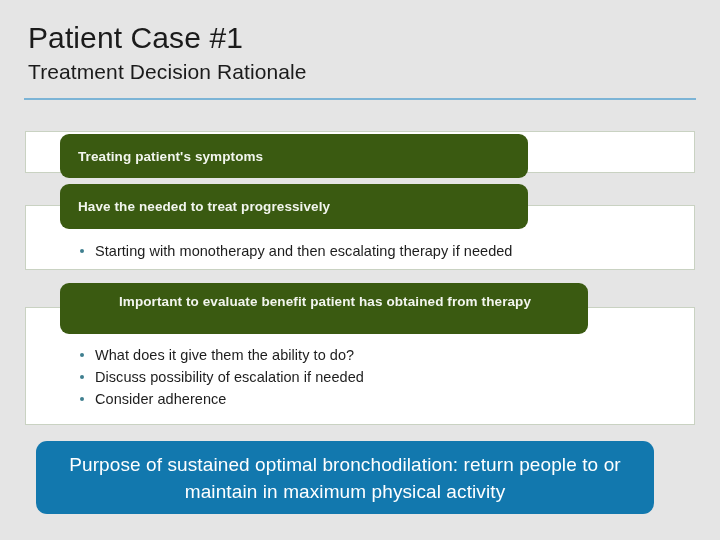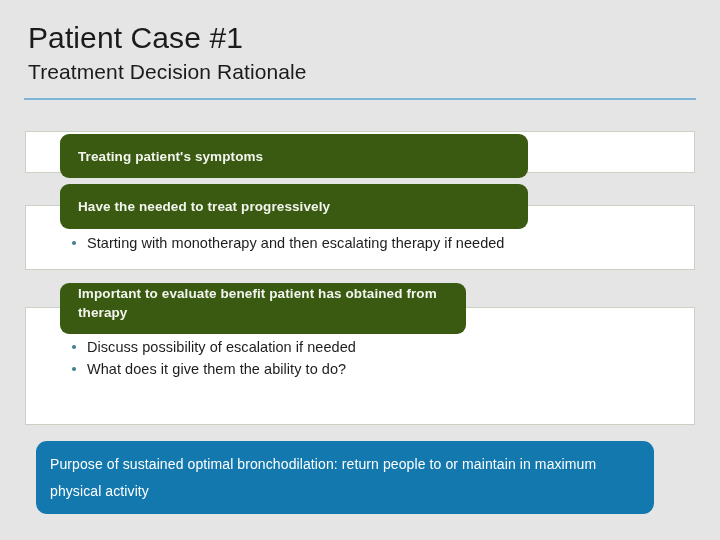--- a/index.html
+++ b/index.html
@@ -75,28 +75,28 @@
     color: #f2f5ee;
     font-size: 13.5px;
     line-height: 19px;
     font-weight: 600;
     letter-spacing: 0.1px;
     display: flex;
     align-items: center;
   }
   #pill-1 { top: 110px; width: 468px; height: 44px; margin-top: 24px; }
   #pill-2 { top: 184px; width: 468px; height: 45px; }
-  #pill-3 { top: 283px; width: 406px; height: 51px; align-items: flex-start; padding-top: 1px; }
+  #pill-3 { top: 283px; width: 528px; height: 51px; align-items: flex-start; padding-top: 9px; justify-content: center; }
 
   
   .bullets {
     position: absolute;
     left: 72px;
     width: 600px;
-    margin: 0;
+    margin: 8px;
     padding: 0;
     list-style: none;
   }
   #bullets-2 { top: 232px; }
   #bullets-3 { top: 336px; }
 
   .bullets li {
     position: relative;
     padding-left: 15px;
     font-size: 14.5px;
@@ -125,23 +125,24 @@
     background: #1278ae;
     border-radius: 11px;
     box-sizing: border-box;
     display: flex;
     align-items: center;
     justify-content: center;
     padding: 4px 14px;
   }
   #summary-text {
     color: #ffffff;
-    font-size: 14px;
+    font-size: 19px;
     line-height: 27px;
     font-weight: 400;
+    text-align: center;
     letter-spacing: 0.1px;
   }
 </style>
 </head>
 <body>
 
 <div id="slide">
 
   <div id="title-block">
     <div id="slide-title">Patient Case #1</div>
@@ -165,25 +166,29 @@
     </li>
   </ul>
 
   <div class="panel" id="panel-3"></div>
   <div class="green-pill" id="pill-3">
     <span>Important to evaluate benefit patient has obtained from therapy</span>
   </div>
   <ul class="bullets" id="bullets-3">
     <li>
       <span class="bullet-dot"></span>
+      <span>What does it give them the ability to do?</span>
+    </li>
+    <li>
+      <span class="bullet-dot"></span>
       <span>Discuss possibility of escalation if needed</span>
     </li>
     <li>
       <span class="bullet-dot"></span>
-      <span>What does it give them the ability to do?</span>
+      <span>Consider adherence</span>
     </li>
   </ul>
 
   <div id="summary-banner">
     <div id="summary-text">Purpose of sustained optimal bronchodilation: return people to or maintain in maximum physical activity</div>
   </div>
 
 </div>
 
 </body></html>

